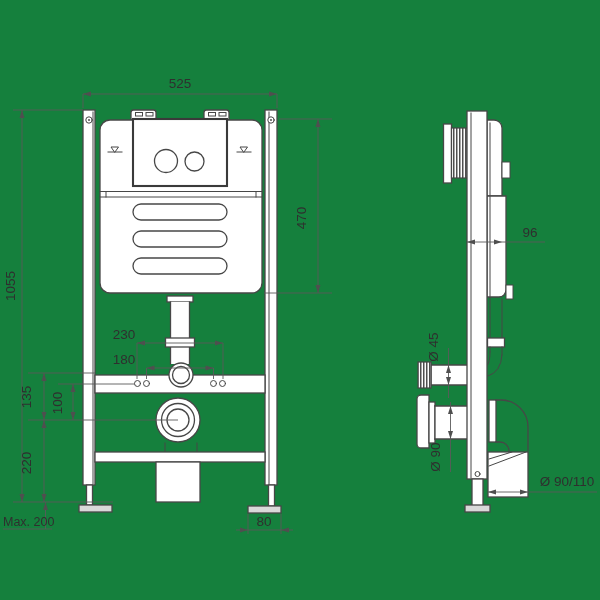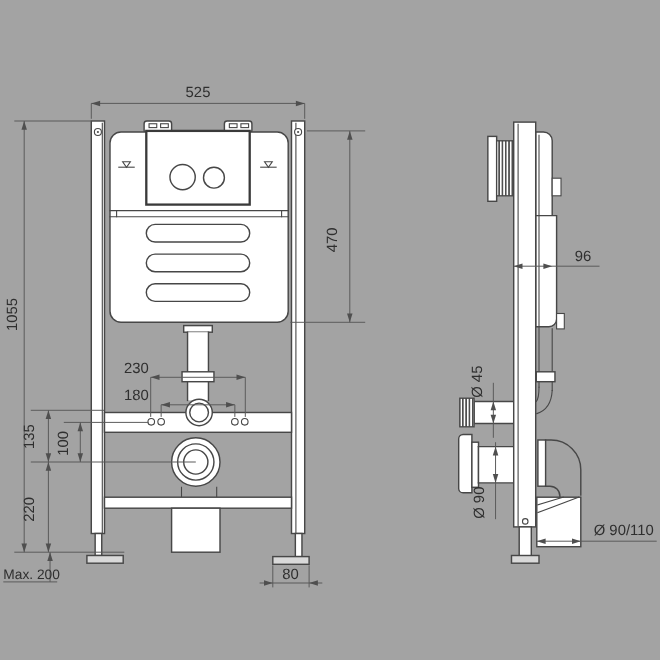--- a/index.html
+++ b/index.html
@@ -1,16 +1,16 @@
 <!DOCTYPE html>
 <html><head>
 <meta charset="utf-8">
 <style>
   html,body{margin:0;padding:0;background:#ffffff;}
-  .canvas{width:600px;height:600px;background:#a3a3a3;position:relative;overflow:hidden;}
+  .canvas{width:600px;height:600px;background:#15803d;position:relative;overflow:hidden;}
   svg{display:block;}
   .g{stroke:#474747;fill:none;stroke-width:1.3;stroke-linecap:square;}
   .gt{stroke:#3a3a3a;stroke-width:2.1;}
   .thin{stroke-width:1;}
   .fw{fill:#ffffff;}
   .fg{fill:#d9d9d9;}
   .d{stroke:#5a5a5a;fill:none;stroke-width:0.9;stroke-linecap:butt;}
   .ar{fill:#4f4f4f;stroke:none;}
   text{font-family:"Liberation Sans",sans-serif;fill:#2f2f2f;font-size:13.5px;}
   text.sm{font-size:12.5px;}

